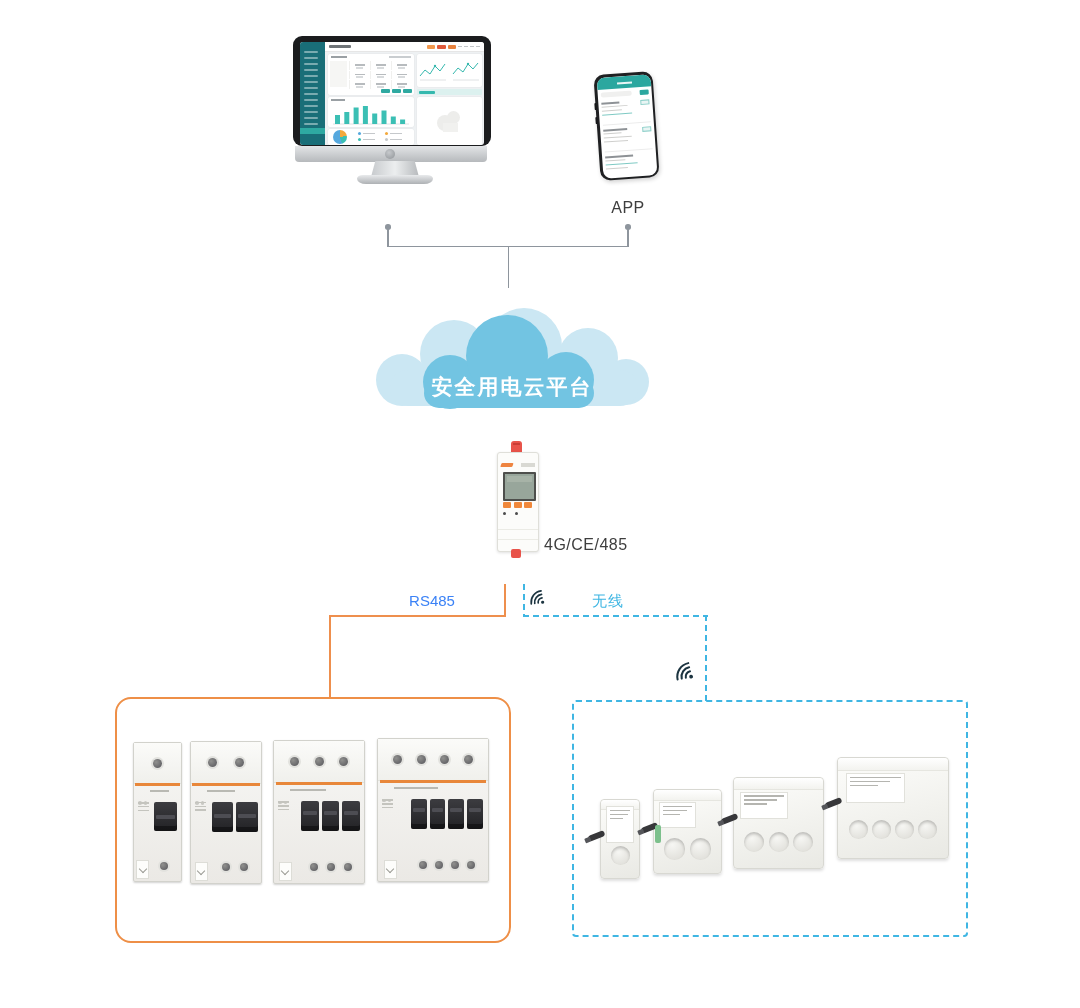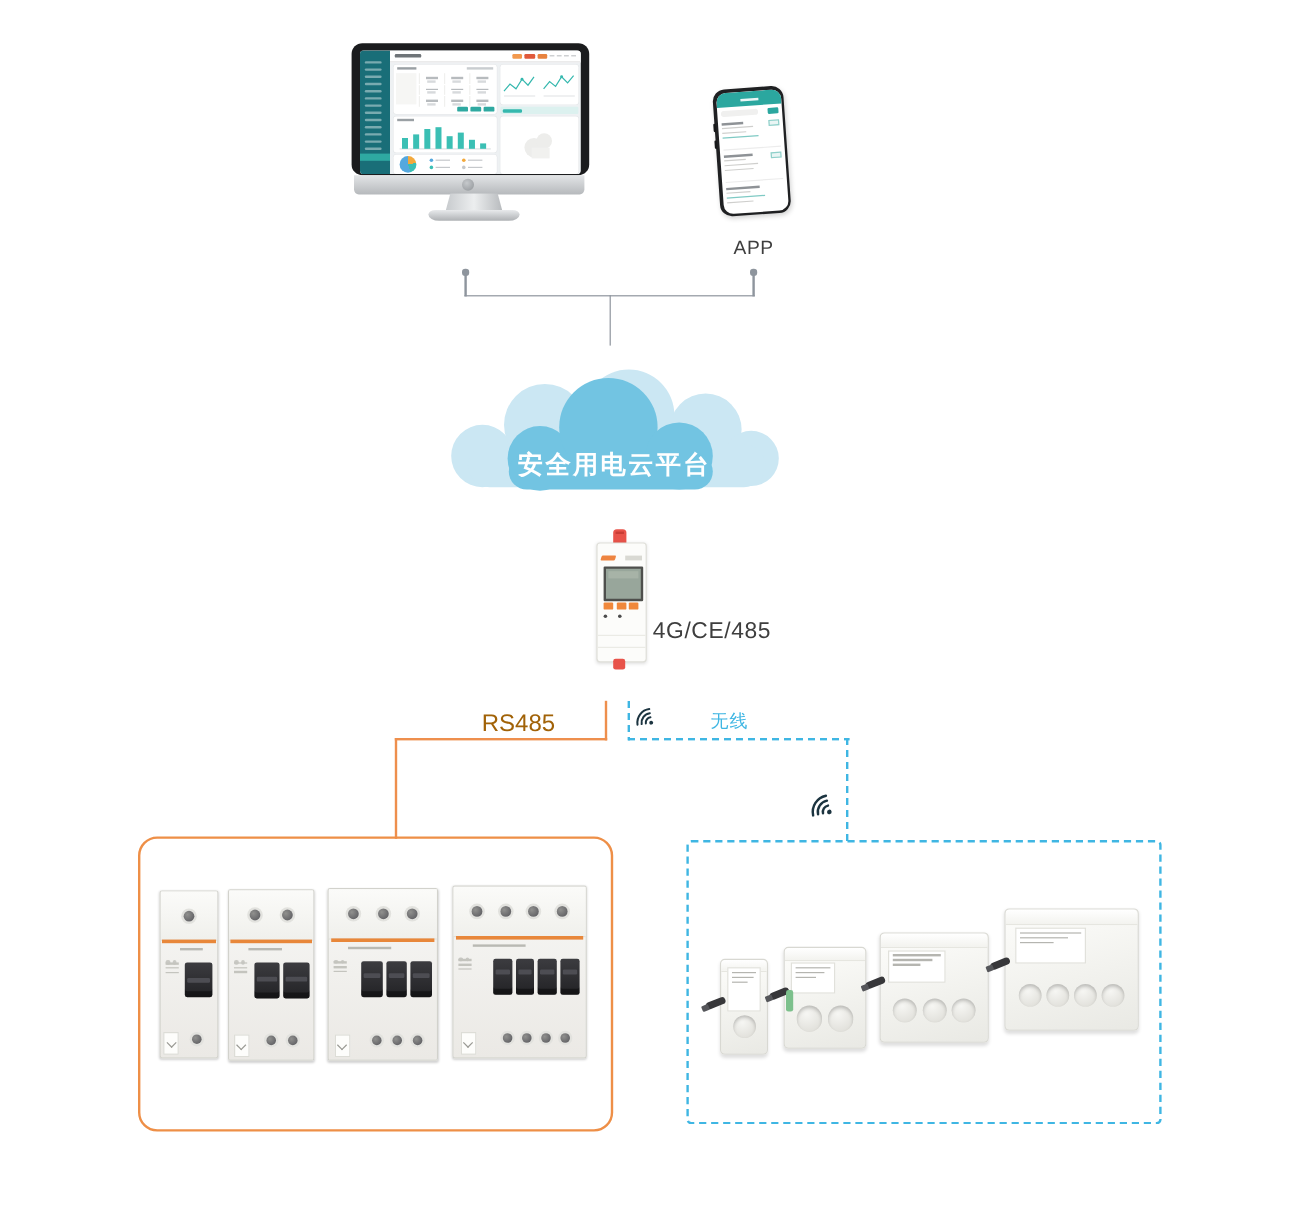--- a/index.html
+++ b/index.html
@@ -67,22 +67,22 @@
   .ph-card .t{display:block;width:18px;height:2px;background:#8e9296;margin:2px 0;}
   .ph-card .g{display:block;height:1.6px;background:#cfcfcd;margin:2.4px 0;}
   .ph-card .teal{background:#7fcac4;}
   .ph-chip{position:absolute;right:0;top:2px;width:7px;height:3px;background:#e9f5f4;border:0.5px solid #8fd0ca;}
   .ph-nub{position:absolute;left:-1px;width:2px;height:7px;background:#17181a;border-radius:1px;}
 
   
   .lbl{color:#3e3e3e;text-align:center;letter-spacing:1px;}
   .platform-label{left:250px;top:199px;width:280px;font-size:17px;}
   .app-label{left:598px;top:199px;width:60px;font-size:16px;letter-spacing:0.5px;}
-  .gateway-label{left:544px;top:516px;font-size:19px;letter-spacing:0.5px;}
-  .rs485-label{left:400px;top:592px;width:64px;font-size:20px;color:#a16207;text-align:center;}
+  .gateway-label{left:544px;top:536px;font-size:16px;letter-spacing:0.5px;}
+  .rs485-label{left:400px;top:592px;width:64px;font-size:15px;color:#3b82f6;text-align:center;}
   .wireless-label{left:576px;top:592px;width:64px;font-size:15px;color:#3fb6e3;text-align:center;}
   .breaker-label{left:115px;top:897px;width:396px;font-size:23px;color:#ed8e3f;font-weight:600;letter-spacing:2px;}
   .sensor-label{left:572px;top:895px;width:396px;font-size:23px;color:#3fb6e3;font-weight:600;letter-spacing:2px;}
 
   
   .gline{background:#8e959d;}
   .dot{width:5.5px;height:5.5px;border-radius:50%;background:#8e959d;}
   .oline{background:#ee8f4d;}
   .dash-h{height:2.2px;background:repeating-linear-gradient(90deg,#3fb6e3 0 6px,transparent 6px 10px);}
   .dash-v{width:2.2px;background:repeating-linear-gradient(180deg,#3fb6e3 0 6px,transparent 6px 10px);}

